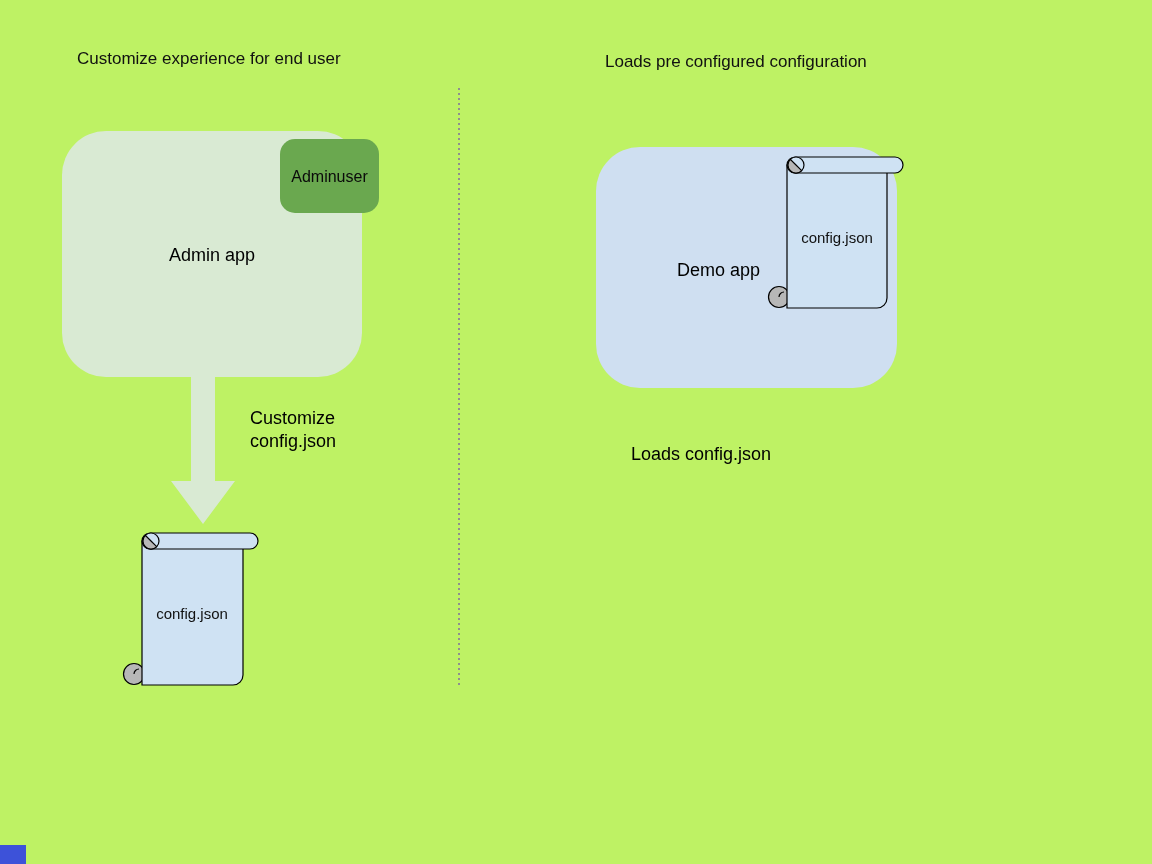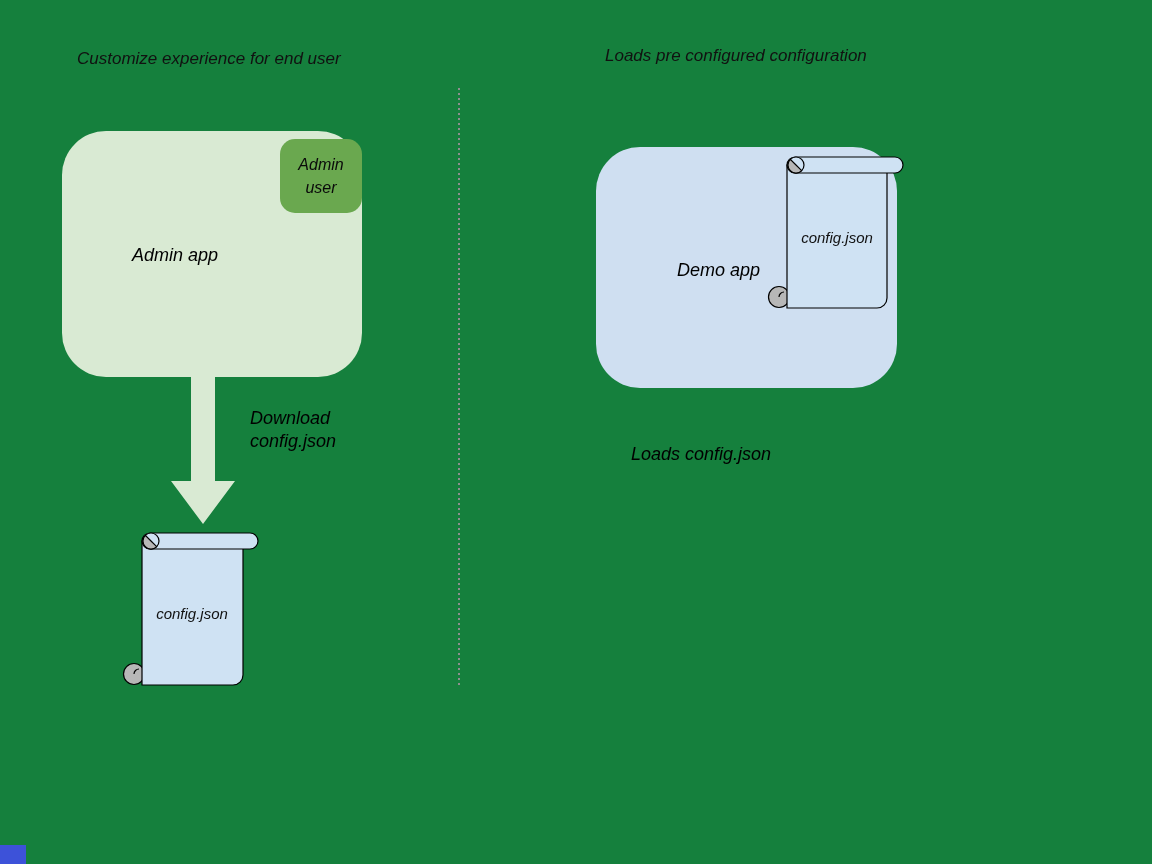--- a/index.html
+++ b/index.html
@@ -1,47 +1,46 @@
 <!DOCTYPE html>
 <html style="--admin-app-fill: #d9ead3; --admin-panel-fill: #6aa84f; --app-arrow-fill: #d9ead3; --demo-app-fill: #cfdff1; --scroll-fill: #cfe2f3; --scroll-curl-fill: #b7b7b7; --outline: #000000; --divider: #8f8f8f; --corner-marker: #3d52d9;"><head>
 <meta charset="utf-8">
 <style>
   * { margin:0; padding:0; box-sizing:border-box; }
   html,body { background:#ffffff; }
   #canvas {
     position:relative;
     width:1152px; height:864px;
-    background:#15803d;
+    background:#bef264;
     overflow:hidden;
     font-family:"Liberation Sans", sans-serif;
     color:#000000;
-    font-style:italic;
   }
   .abs { position:absolute; }
   .title {
     font-size:17px;
     color:#111111;
     white-space:nowrap;
   }
   .app-box {
     border-radius:44px;
   }
   #admin-app-box {
     left:62px; top:131px; width:300px; height:246px;
     background:var(--admin-app-fill);
   }
   #admin-app-label {
     left:132px; top:245px; width:160px;
-    font-size:18px;
+    text-align:center; font-size:18px;
   }
   #admin-panel-box {
-    left:280px; top:139px; width:82px; height:74px;
+    left:280px; top:139px; width:99px; height:74px;
     background:var(--admin-panel-fill);
     border-radius:15px;
-    display:flex; flex-direction:column;
+    display:flex; flex-direction:row;
     align-items:center; justify-content:center;
     font-size:16px; line-height:23px; color:#0a0a0a;
     text-align:center;
   }
   #download-arrow-svg { left:171px; top:377px; }
   #download-label {
     left:250px; top:407px;
     font-size:18px; line-height:23px;
   }
   #demo-app-box {
@@ -81,39 +80,39 @@
     background:var(--corner-marker);
   }
 </style>
 </head>
 <body>
 
 <div id="canvas">
 
   <div class="abs title" style="left:77px; top:49px;">Customize experience for end user</div>
 
-  <div class="abs title" style="left:605px; top:46px;">Loads pre configured configuration</div>
+  <div class="abs title" style="left:605px; top:52px;">Loads pre configured configuration</div>
 
   <div id="divider" class="abs"></div>
 
   <div id="admin-app-box" class="abs app-box"></div>
 
   <div id="admin-panel-box" class="abs">
     <span>Admin</span>
     <span>user</span>
   </div>
 
   <div id="admin-app-label" class="abs">Admin app</div>
 
   <svg id="download-arrow-svg" class="abs" width="64" height="148" viewBox="0 0 64 148">
     <polygon class="fill-arrow no-stroke" points="20,0 44,0 44,104 64,104 32,147 0,104 20,104"></polygon>
   </svg>
 
   <div id="download-label" class="abs">
-    <div>Download</div>
+    <div>Customize</div>
     <div>config.json</div>
   </div>
 
   <svg id="left-scroll-svg" class="abs" width="148" height="162" viewBox="0 0 148 162">
 
     <circle class="fill-curl stroke-line" cx="14" cy="146" r="10.5"></circle>
     <path class="stroke-line" fill="none" d="M14,146 a5,5 0 0 1 5,-5"></path>
 
     <path class="fill-scroll stroke-line" d="M22,13 L123,13 L123,147 A10,10 0 0 1 113,157 L22,157 Z"></path>
 

